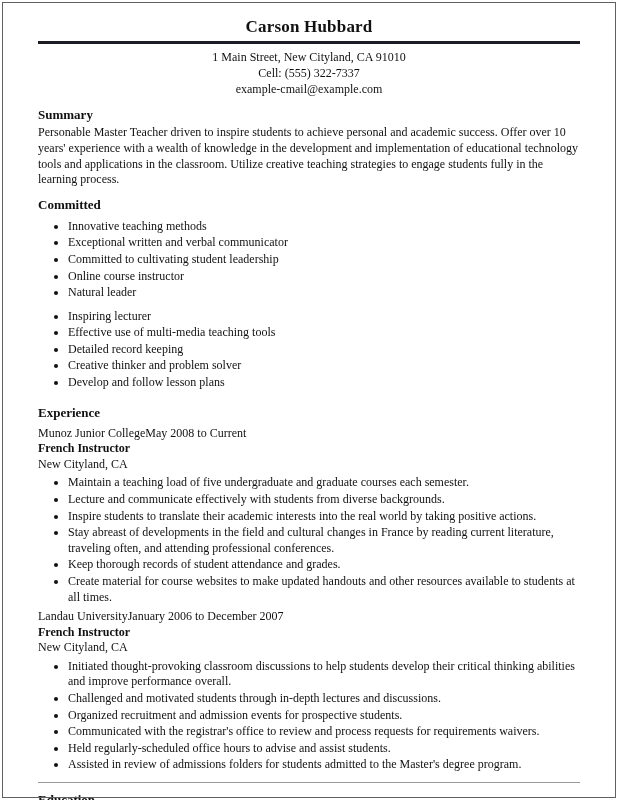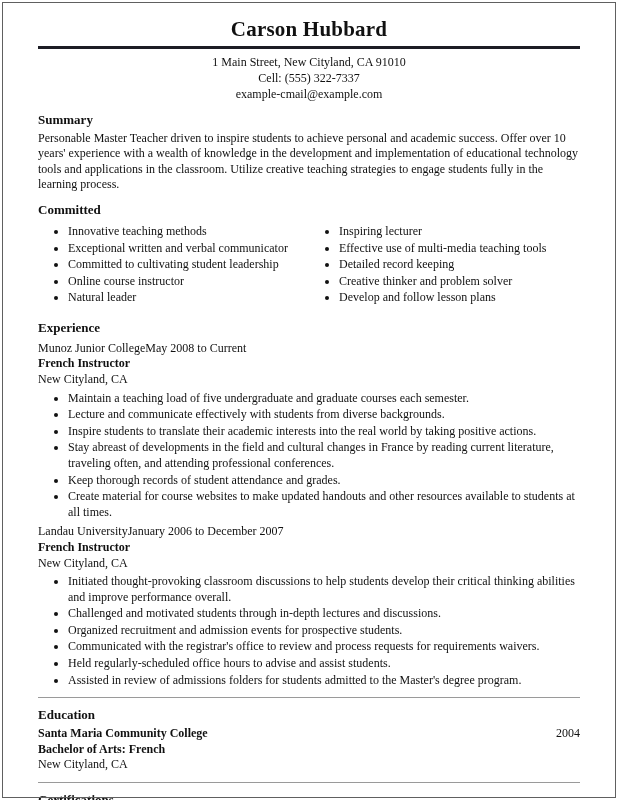--- a/index.html
+++ b/index.html
@@ -27,21 +27,21 @@
     width: 618px;
     height: 800px;
     padding: 16px 38px 10px 38px;
     font-size: 12px;
     line-height: 1.3;
   }
   
   .header { text-align: center; }
   .person-name {
     margin: 0;
-    font-size: 21px;
+    font-size: 17px;
     font-weight: bold;
     letter-spacing: 0.2px;
   }
   .name-rule {
     height: 3px;
     background: #1c1c24;
     margin: 3px 0 6px 0;
   }
   .contact div { line-height: 1.32; }
   
@@ -55,21 +55,21 @@
     margin-top: 9px;
   }
   p.summary-text { margin: 2px 0 0 0; }
   
   ul.bullets {
     margin: 3px 0 4px 0;
     padding-left: 30px;
     list-style-type: disc;
   }
   ul.bullets li { margin: 0 0 1px 0; }
-  .cols { display: flex; }
+  .cols { display: flex; flex-direction: column; }
   .cols ul { flex: 1 1 50%; margin: 3px 0 4px 0; }
   
   .job-head {
     display: flex;
     margin-top: 4px;
   }
   .job-title { font-weight: bold; }
   .edu-head { display: flex; justify-content: space-between; }
   .edu-school, .edu-degree { font-weight: bold; }
 </style>

